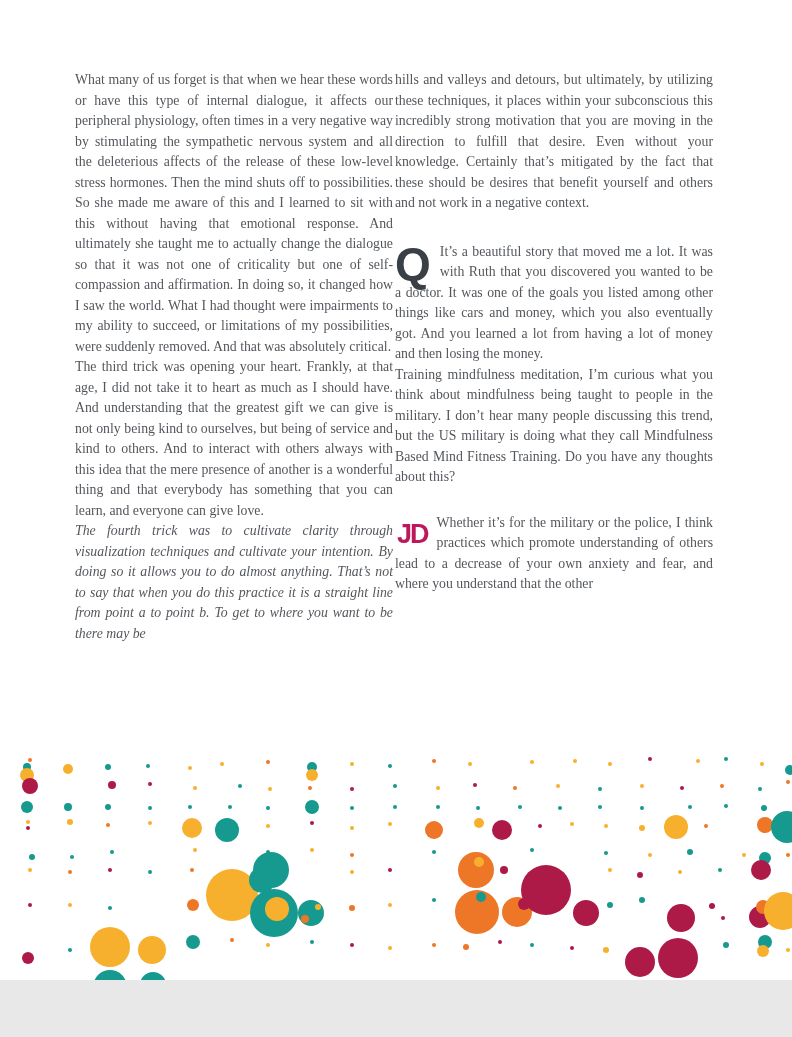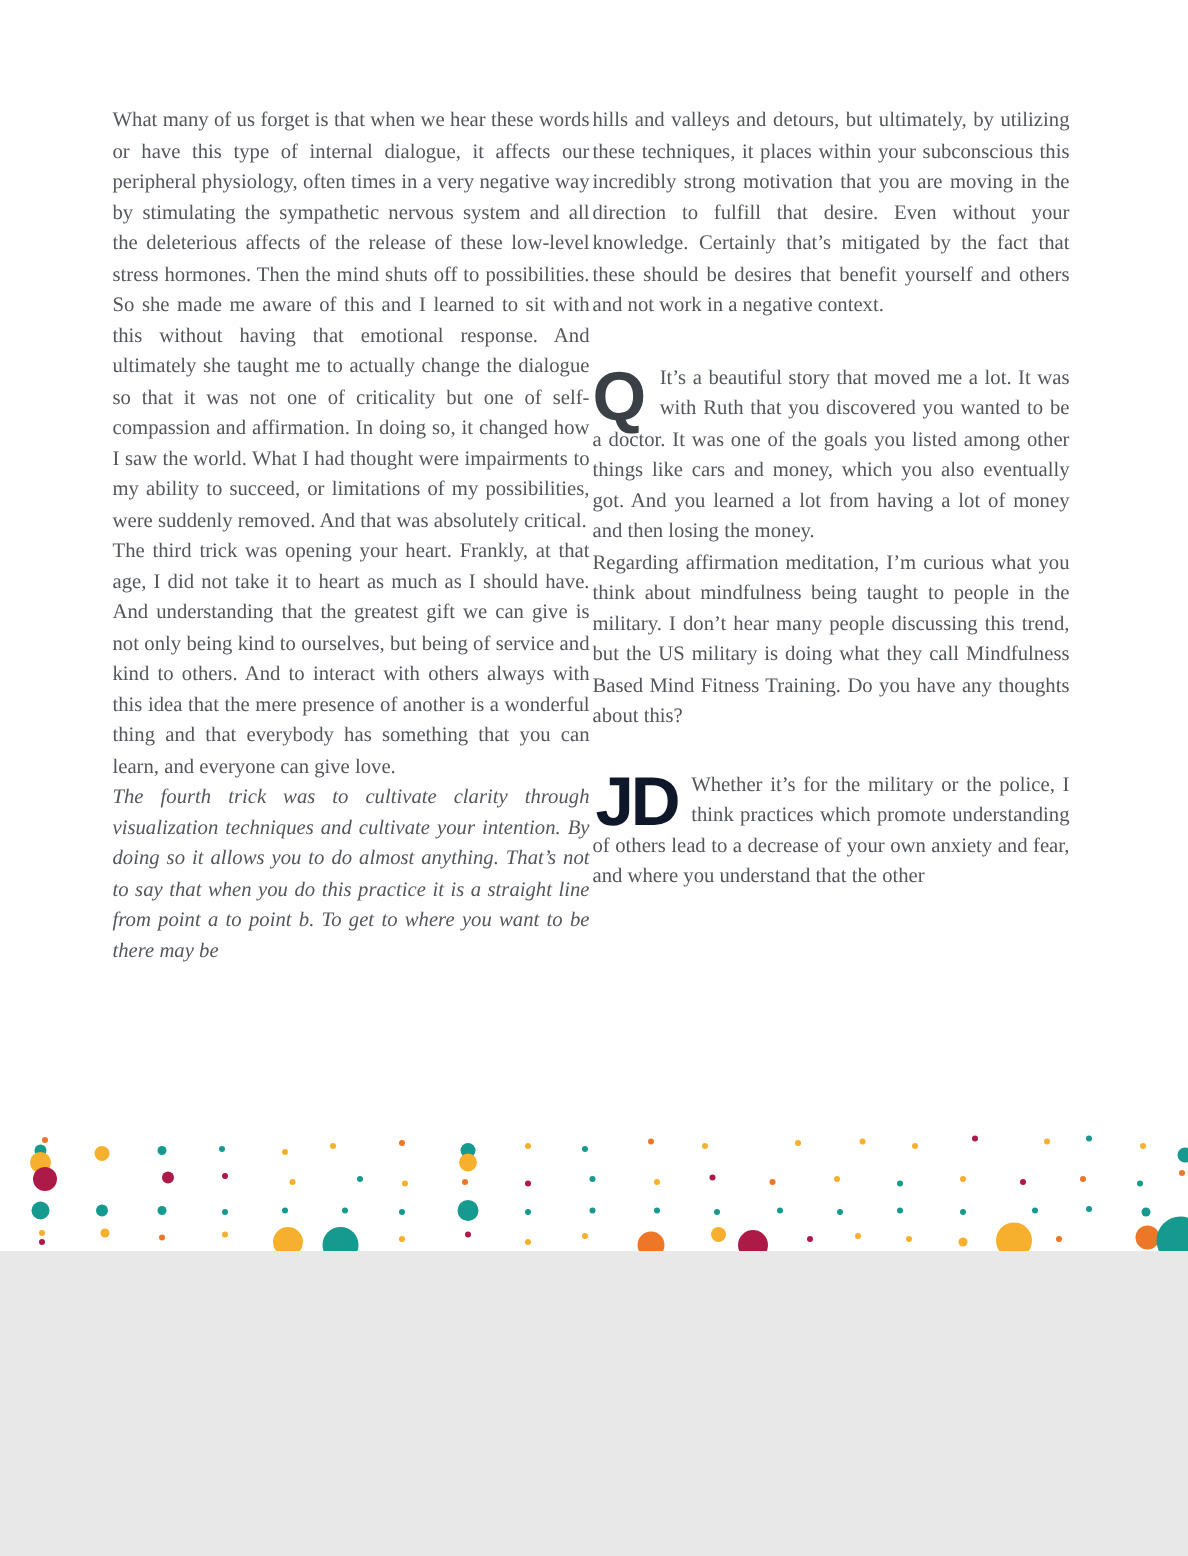--- a/index.html
+++ b/index.html
@@ -1,18 +1,18 @@
 <!DOCTYPE html>
 <html><head>
 <meta charset="utf-8">
 <style>
   html,body{margin:0;padding:0;background:#e8e8e8;}
   .page{
     position:relative;
-    width:792px;height:834px;
+    width:792px;height:980px;
     background:#ffffff;
     overflow:hidden;
     font-family:"Liberation Serif", serif;
   }
   .dot-field{position:absolute;left:0;top:0;width:792px;height:1037px;z-index:0;}
   .col{
     position:absolute;top:70px;width:318px;z-index:1;
     font-size:13.8px;line-height:20.5px;
     color:#53575c;text-align:justify;
   }
@@ -28,23 +28,23 @@
   .qa{overflow:visible;}
   .dropcap-q{
     float:left;
     font-family:"Liberation Sans", sans-serif;
     font-weight:800;font-size:46px;line-height:38px;
     color:#3a4045;margin:3px 9px 0 0;
   }
   .dropcap-jd{
     float:left;
     font-family:"Liberation Sans", sans-serif;
-    font-weight:800;font-size:46px;line-height:36px;
+    font-weight:800;font-size:27px;line-height:36px;
     letter-spacing:-2px;
-    color:#0f172a;margin:3px 9px 0 2px;
+    color:#be185d;margin:3px 9px 0 2px;
   }
   .footer-date{
     position:absolute;right:76px;top:1052px;z-index:2;
     font-family:"Liberation Sans", sans-serif;
     font-size:13px;color:#0f766e;letter-spacing:0.4px;
   }
   .page-number{
     position:absolute;right:30px;top:995px;z-index:2;
     font-family:"Liberation Sans", sans-serif;
     font-weight:bold;font-size:13px;color:#4d7c0f;letter-spacing:1px;
@@ -294,21 +294,21 @@
   </div>
 
   <div class="col col-right">
     <p>hills and valleys and detours, but ultimately, by utilizing these techniques, it places within your subconscious this incredibly strong motivation that you are moving in the direction to fulfill that desire. Even without your knowledge. Certainly that’s mitigated by the fact that these should be desires that benefit yourself and others and not work in a negative context.</p>
 
     <div class="qa mt-28">
       <span class="dropcap-q">Q</span>
       <p>It’s a beautiful story that moved me a lot. It was with Ruth that you discovered you wanted to be a doctor. It was one of the goals you listed among other things like cars and money, which you also eventually got. And you learned a lot from having a lot of money and then losing the money.</p>
     </div>
 
-    <p class="mt-31">Regarding affirmation meditation, I’m curious what you think about mindfulness being taught to people in the military. I don’t hear many people discussing this trend, but the US military is doing what they call Mindfulness Based Mind Fitness Training. Do you have any thoughts about this?</p>
+    <p class="mt-31">Training mindfulness meditation, I’m curious what you think about mindfulness being taught to people in the military. I don’t hear many people discussing this trend, but the US military is doing what they call Mindfulness Based Mind Fitness Training. Do you have any thoughts about this?</p>
 
     <div class="qa mt-25">
       <span class="dropcap-jd">JD</span>
       <p>Whether it’s for the military or the police, I think practices which promote understanding of others lead to a decrease of your own anxiety and fear, and where you understand that the other</p>
     </div>
   </div>
 
   <div class="footer-date">February 2017</div>
   <div class="page-number">33</div>
 

